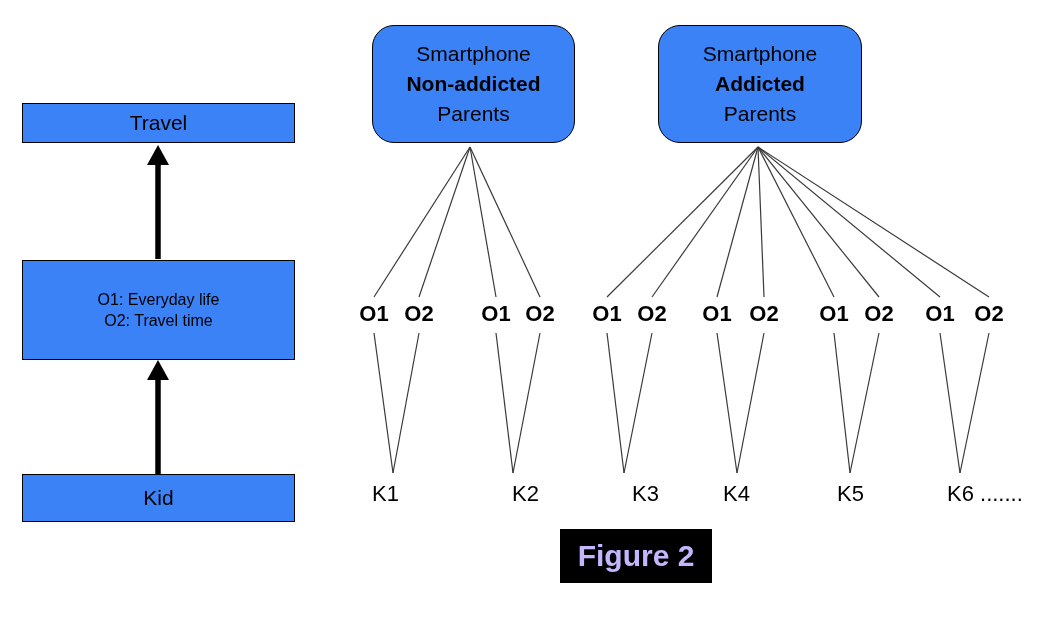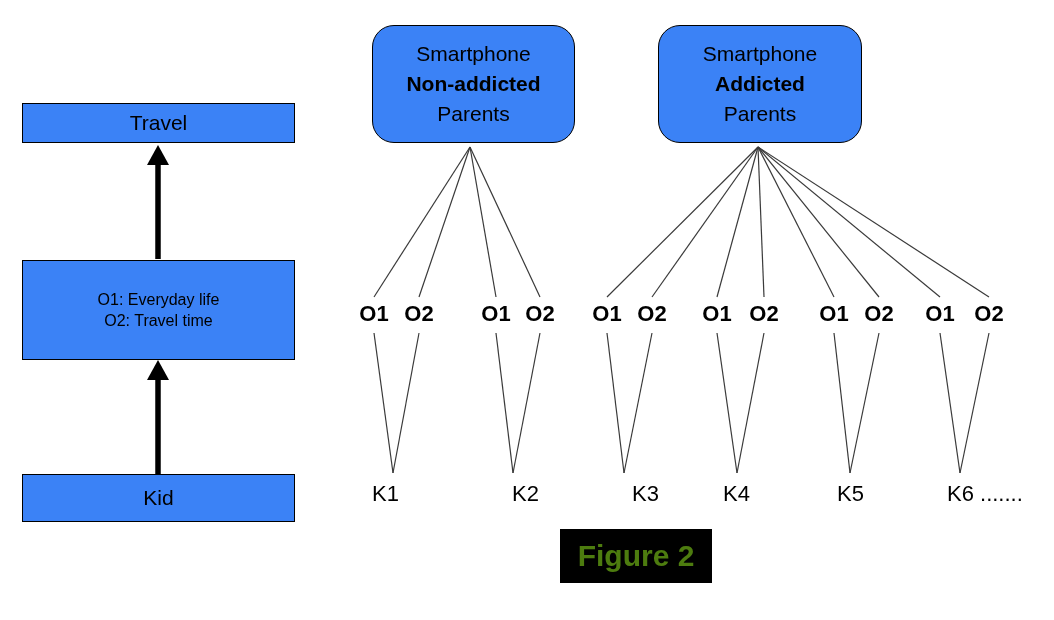--- a/index.html
+++ b/index.html
@@ -17,21 +17,21 @@
   .measurement-box .m-title{font-size:21px;margin-bottom:3px;}
   .measurement-box .m-item{font-size:16px;line-height:21px;}
   .kid-box{left:22px;top:474px;width:273px;height:48px;font-size:21px;}
   .round-box{border-radius:22px;font-size:21px;line-height:30px;}
   .group1{left:372px;top:25px;width:203px;height:118px;}
   .group2{left:658px;top:25px;width:204px;height:118px;}
   .bold{font-weight:bold;}
   .o-label{position:absolute;top:301px;font-size:22px;transform:translateX(-50%);white-space:nowrap;font-weight:bold;}
   .k-label{position:absolute;top:481px;font-size:22px;white-space:nowrap;}
   .caption{
-    position:absolute;left:560px;top:529px;width:152px;height:54px;background:#000;color:#4d7c0f;
+    position:absolute;left:560px;top:529px;width:152px;height:54px;background:#000;color:#c4b5fd;
     display:flex;align-items:center;justify-content:center;font-size:30px;font-weight:bold;
   }
 </style>
 </head>
 <body>
 
 <div class="canvas">
 
   <svg class="wires" id="wires" width="1054" height="620">
       <line x1="470" y1="147" x2="374" y2="297" stroke="#3a3a3a" stroke-width="1.2"></line>

